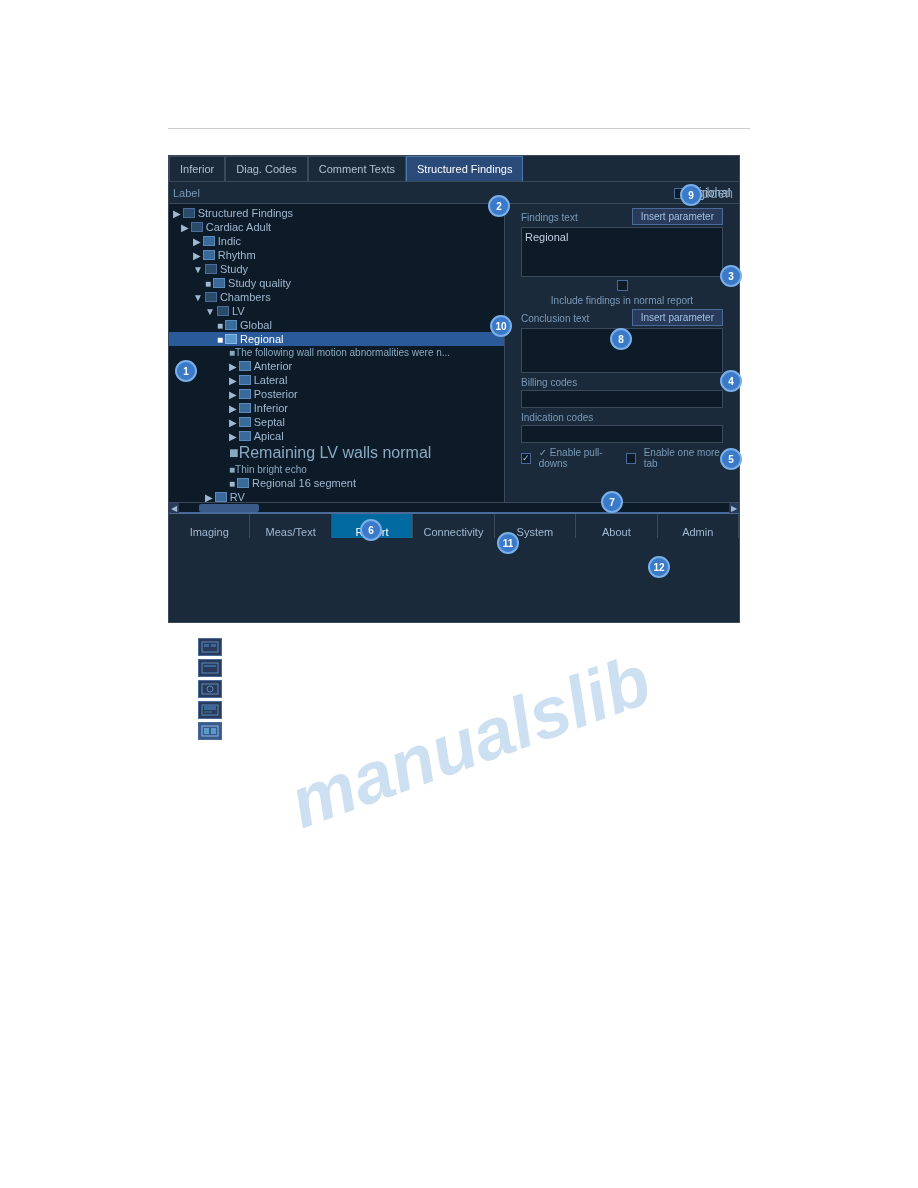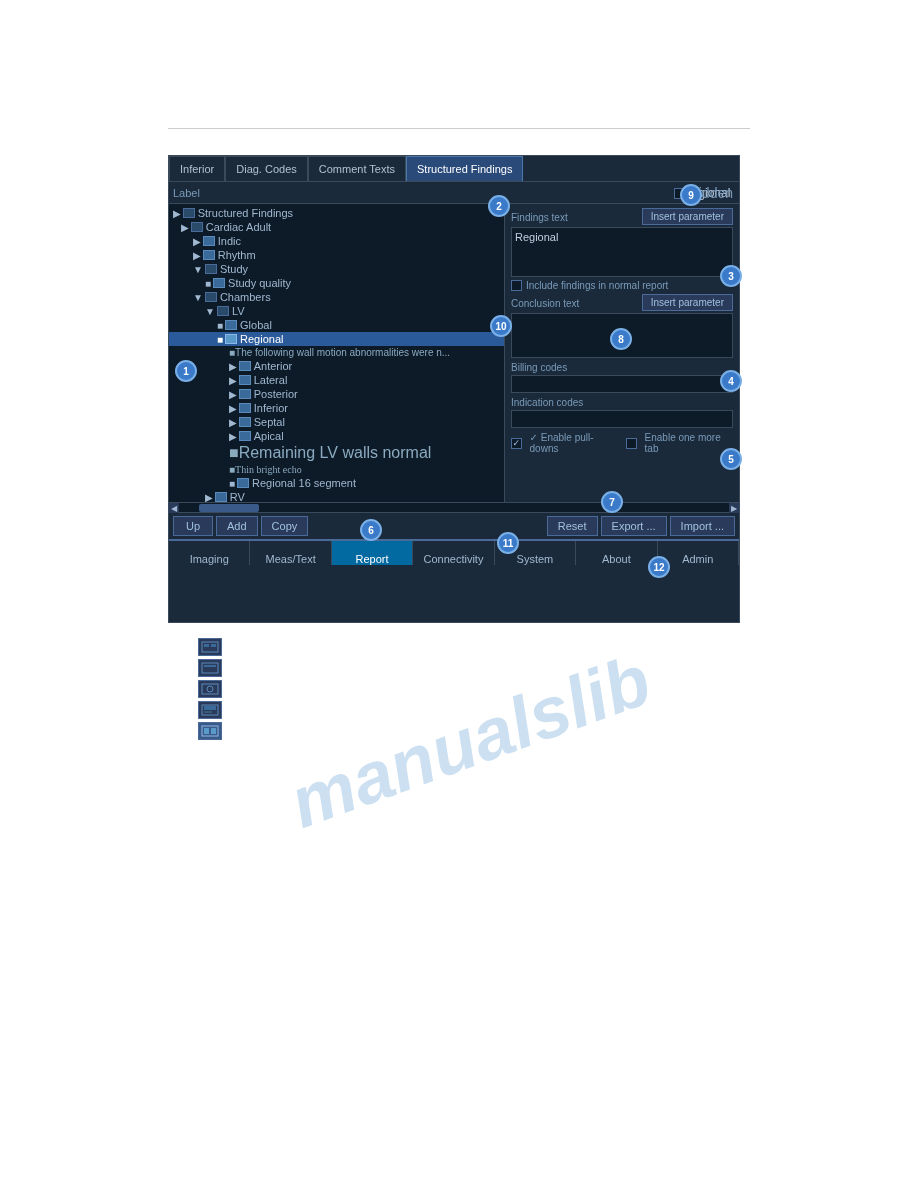--- a/index.html
+++ b/index.html
@@ -96,21 +96,21 @@
     .tree-item .label {
       color: #a0b8d0;
     }
     .tree-item.selected .label {
       color: #ffffff;
     }
 
     
     .right-panel {
       flex: 1;
-      padding: 4px 6px;
+      padding: 4px 16px;
       background: #1a2a3a;
       color: #a0b8d0;
       font-size: 11px;
       overflow-y: auto;
     }
 
     .section-label {
       color: #7a9ab8;
       font-size: 10px;
       margin-top: 4px;
@@ -138,20 +138,21 @@
       float: right;
     }
 
     .checkbox-row {
       display: flex;
       align-items: center;
       gap: 4px;
       font-size: 10px;
       color: #7a9ab8;
       margin-bottom: 3px;
+      flex-direction: column;
     }
 
     .checkbox-box {
       width: 11px;
       height: 11px;
       background: #0d1a28;
       border: 1px solid #4a6a9a;
       display: inline-flex;
       align-items: center;
       justify-content: center;
@@ -449,21 +450,21 @@
           <span style="color:#a0b8d0; font-size:10px; margin-right:2px;">▶</span>
           <span style="width:12px;height:10px;background:#3a6a9a;border:1px solid #5a8aba;display:inline-block;margin-right:3px;"></span>
           <span class="label">Apical</span>
         </div>
         <div class="tree-item">
           <span class="indent" style="width:60px;"></span>
           <span style="color:#8aaac0; font-size:16px;">■Remaining LV walls normal</span>
         </div>
         <div class="tree-item">
           <span class="indent" style="width:60px;"></span>
-          <span style="color:#8aaac0; font-size:10px;font-family:Liberation Serif, serif;">■Thin bright echo</span>
+          <span style="color:#8aaac0; font-size:10px;">■Thin bright echo</span>
         </div>
         <div class="tree-item">
           <span class="indent" style="width:60px;"></span>
           <span style="color:#a0b8d0; font-size:10px; margin-right:2px;">■</span>
           <span style="width:12px;height:10px;background:#3a6a9a;border:1px solid #5a8aba;display:inline-block;margin-right:3px;"></span>
           <span class="label">Regional 16 segment</span>
         </div>
         <div class="tree-item">
           <span class="indent" style="width:36px;"></span>
           <span style="color:#a0b8d0; font-size:10px; margin-right:2px;">▶</span>
@@ -517,29 +518,20 @@
     </div>
 
     <div style="display:flex; height:10px; background:#0d1a28; border-top:1px solid #3a4a5a;">
       <div style="width:10px;height:10px;background:#2a3a5a;display:flex;align-items:center;justify-content:center;color:#a0b8d0;font-size:8px;cursor:pointer;">◀</div>
       <div style="flex:1;background:#0d1a28;">
         <div style="width:60px;height:8px;background:#3a5a8a;border-radius:2px;margin:1px 0 0 20px;"></div>
       </div>
       <div style="width:10px;height:10px;background:#2a3a5a;display:flex;align-items:center;justify-content:center;color:#a0b8d0;font-size:8px;cursor:pointer;">▶</div>
     </div>
 
-    <div class="bottom-bar1">
-      <button class="btn">Up</button>
-      <button class="btn">Add</button>
-      <button class="btn">Copy</button>
-      <div style="flex:1;"></div>
-      <button class="btn">Reset</button>
-      <button class="btn">Export ...</button>
-      <button class="btn">Import ...</button>
-    </div>
 
 
     <div class="nav-bar">
       <div class="nav-item">
         <span>Imaging</span>
       </div>
       <div class="nav-item">
         <span>Meas/Text</span>
       </div>
       <div class="nav-item active">

